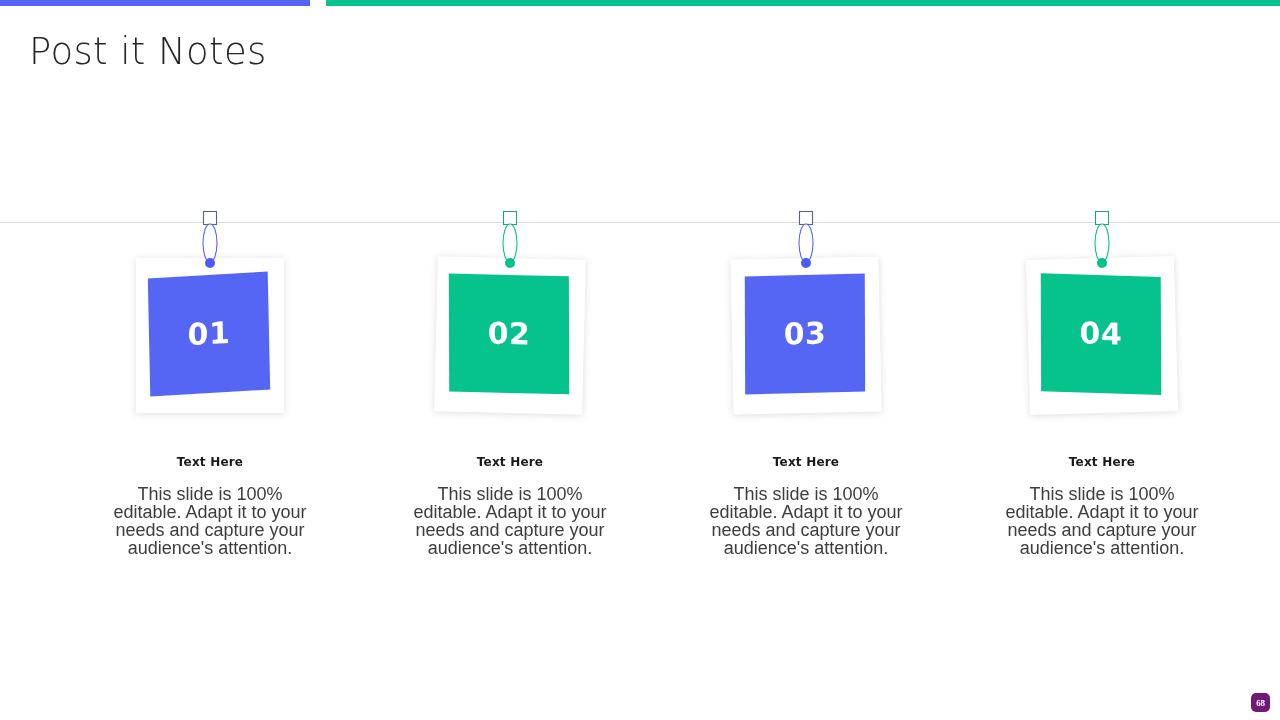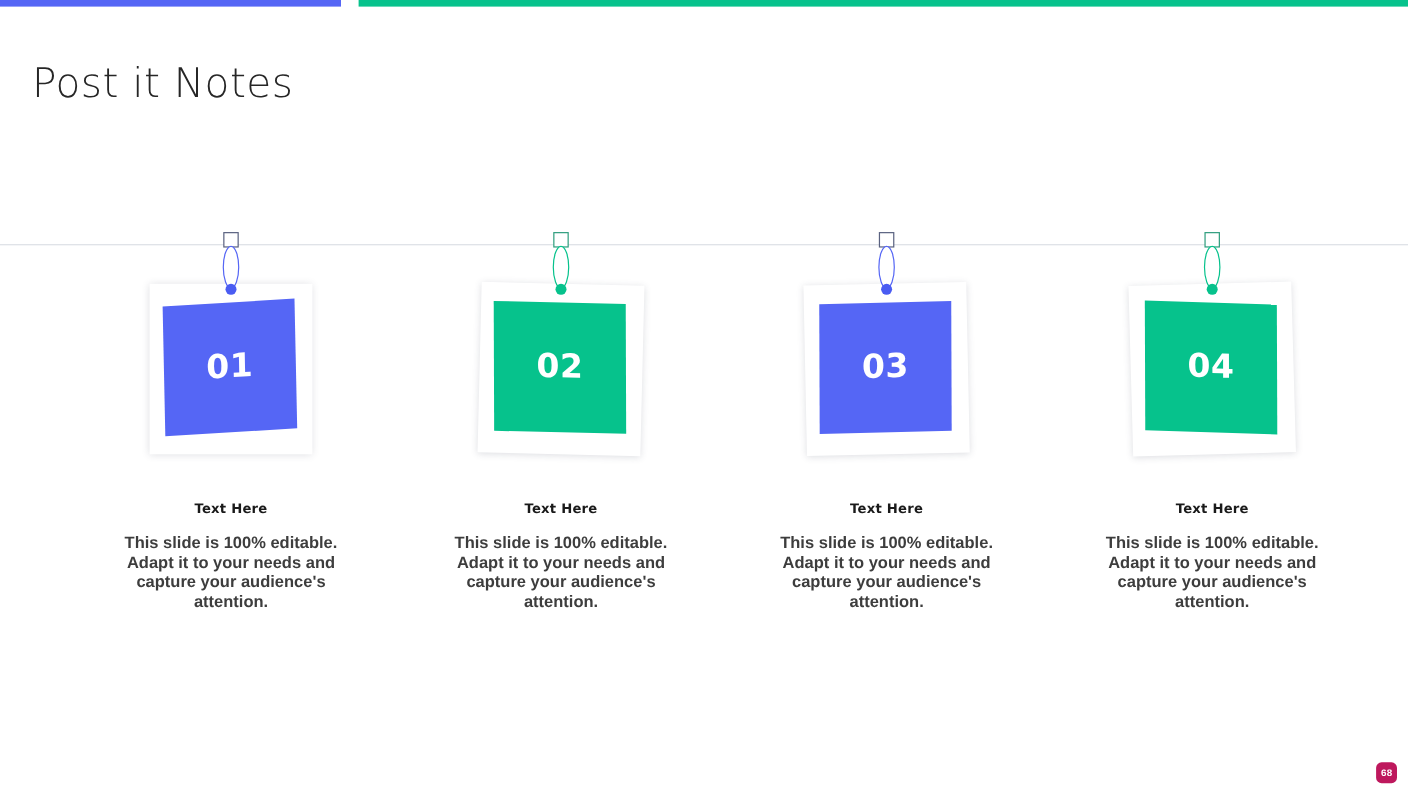--- a/index.html
+++ b/index.html
@@ -31,21 +31,20 @@
   #page-title {
     position: absolute;
     left: 29px;
     top: 30px;
     font-family: "DejaVu Sans", sans-serif;
     font-weight: 300;
     font-size: 37px;
     letter-spacing: 0.4px;
     color: #262626;
     white-space: nowrap;
-    margin-top: 24px;
   }
 
   
   #string-line {
     position: absolute;
     left: 0;
     top: 222px;
     width: 1280px;
     height: 1px;
     background: #d9dce3;
@@ -109,24 +108,23 @@
   .caption-head {
     font-family: "DejaVu Sans", sans-serif;
     font-weight: bold;
     font-size: 12px;
     color: #1a1a1a;
     letter-spacing: 0.2px;
   }
   .caption-body {
     margin-top: 16px;
     font-family: "Liberation Sans", sans-serif;
-    font-size: 15px;
+    font-size: 18px;
     line-height: 18px;
     color: #3d3d3d;
-    font-weight: bold;
   }
 
   
   #col-1 { left: 105px; }
   #col-2 { left: 405px; }
   #col-3 { left: 701px; }
   #col-4 { left: 997px; }
 
   #note-1      { transform: rotate(0deg); }
   #note-1 .note-inner { transform: rotate(-1.2deg) skewY(-2.2deg); }
@@ -138,23 +136,23 @@
   #note-4 .note-inner { transform: rotate(1.4deg) skewY(2.0deg); }
 
   
   #page-badge {
     position: absolute;
     right: 10px;
     bottom: 8px;
     width: 19px;
     height: 19px;
     border-radius: 5px;
-    background: #be185d;
+    background: #701a75;
     color: #ffffff;
-    font-family: Liberation Mono, monospace;
+    font-family: Liberation Serif, serif;
     font-size: 9px;
     font-weight: bold;
     display: flex;
     align-items: center;
     justify-content: center;
     letter-spacing: -0.2px;
   }
 </style>
 </head>
 <body>

